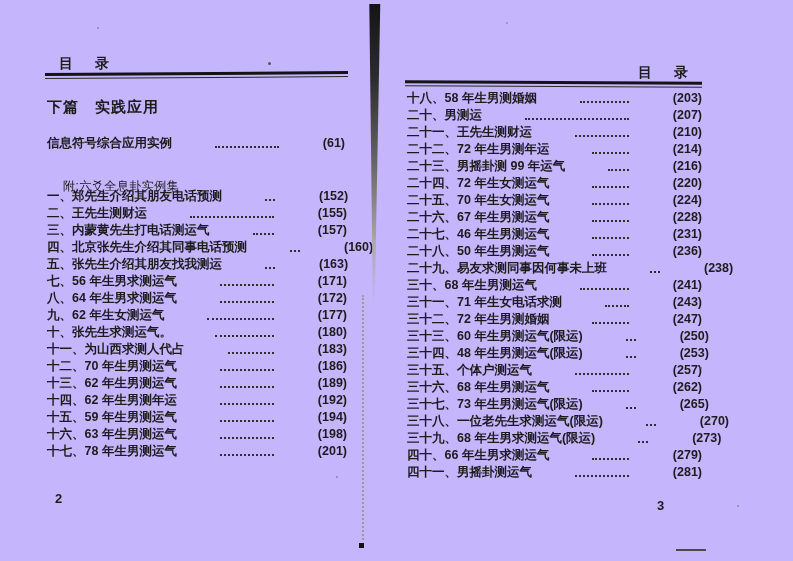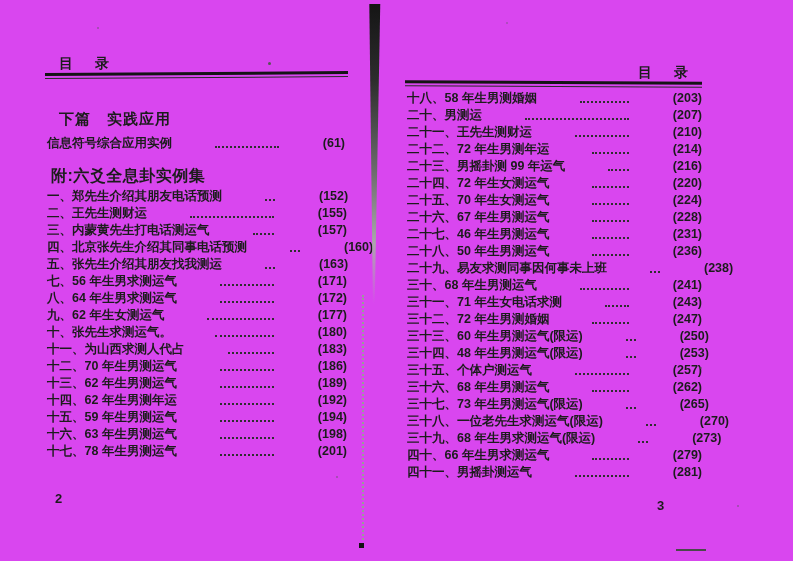--- a/index.html
+++ b/index.html
@@ -1,21 +1,21 @@
 <!DOCTYPE html>
 <html><head>
 <meta charset="utf-8">
 <style>
   html, body { margin: 0; padding: 0; }
   body { background: #e8e8e8; }
   .canvas {
     position: relative;
     width: 793px;
     height: 561px;
-    background: #d946ef;
+    background: #c4b5fd;
     overflow: hidden;
     font-family: "Liberation Sans", "DejaVu Sans", sans-serif;
     color: #1c1c1c;
   }
 
   
   .page { position: absolute; }
   .page-left  { left: 45px;  top: 55px; width: 303px; height: 470px; }
   .page-right { left: 405px; top: 60px; width: 297px; height: 470px; }
 
@@ -33,26 +33,26 @@
   .header-rule { position: absolute; left: 0; width: 100%; }
   .page-left  .header-rule { top: 17px; transform: rotate(-0.35deg); }
   .page-right .header-rule { top: 21px; transform: rotate(0.3deg); }
   .rule-thick { height: 3px; background: #141414; }
   .rule-thin  { height: 1px; background: #2a2a2a; margin-top: 2px; }
 
   
   .part-title {
     position: absolute; left: 2px; top: 43px;
     font-size: 15px; font-weight: bold; letter-spacing: 1px;
-    margin: 12px; white-space: nowrap;
+    margin: 0; white-space: nowrap;
   }
   .appendix-title {
     position: absolute; left: 2px; top: 107px;
-    font-size: 16px; font-weight: bold; letter-spacing: 0.5px;
-    margin: 4px; white-space: nowrap;
+    font-size: 12px; font-weight: normal; letter-spacing: 0.5px;
+    margin: 16px; white-space: nowrap;
   }
 
   
   .toc-row {
     display: flex;
     align-items: flex-end;
     height: 17px;
     line-height: 17px;
     font-size: 12.5px;
     font-weight: 600;

